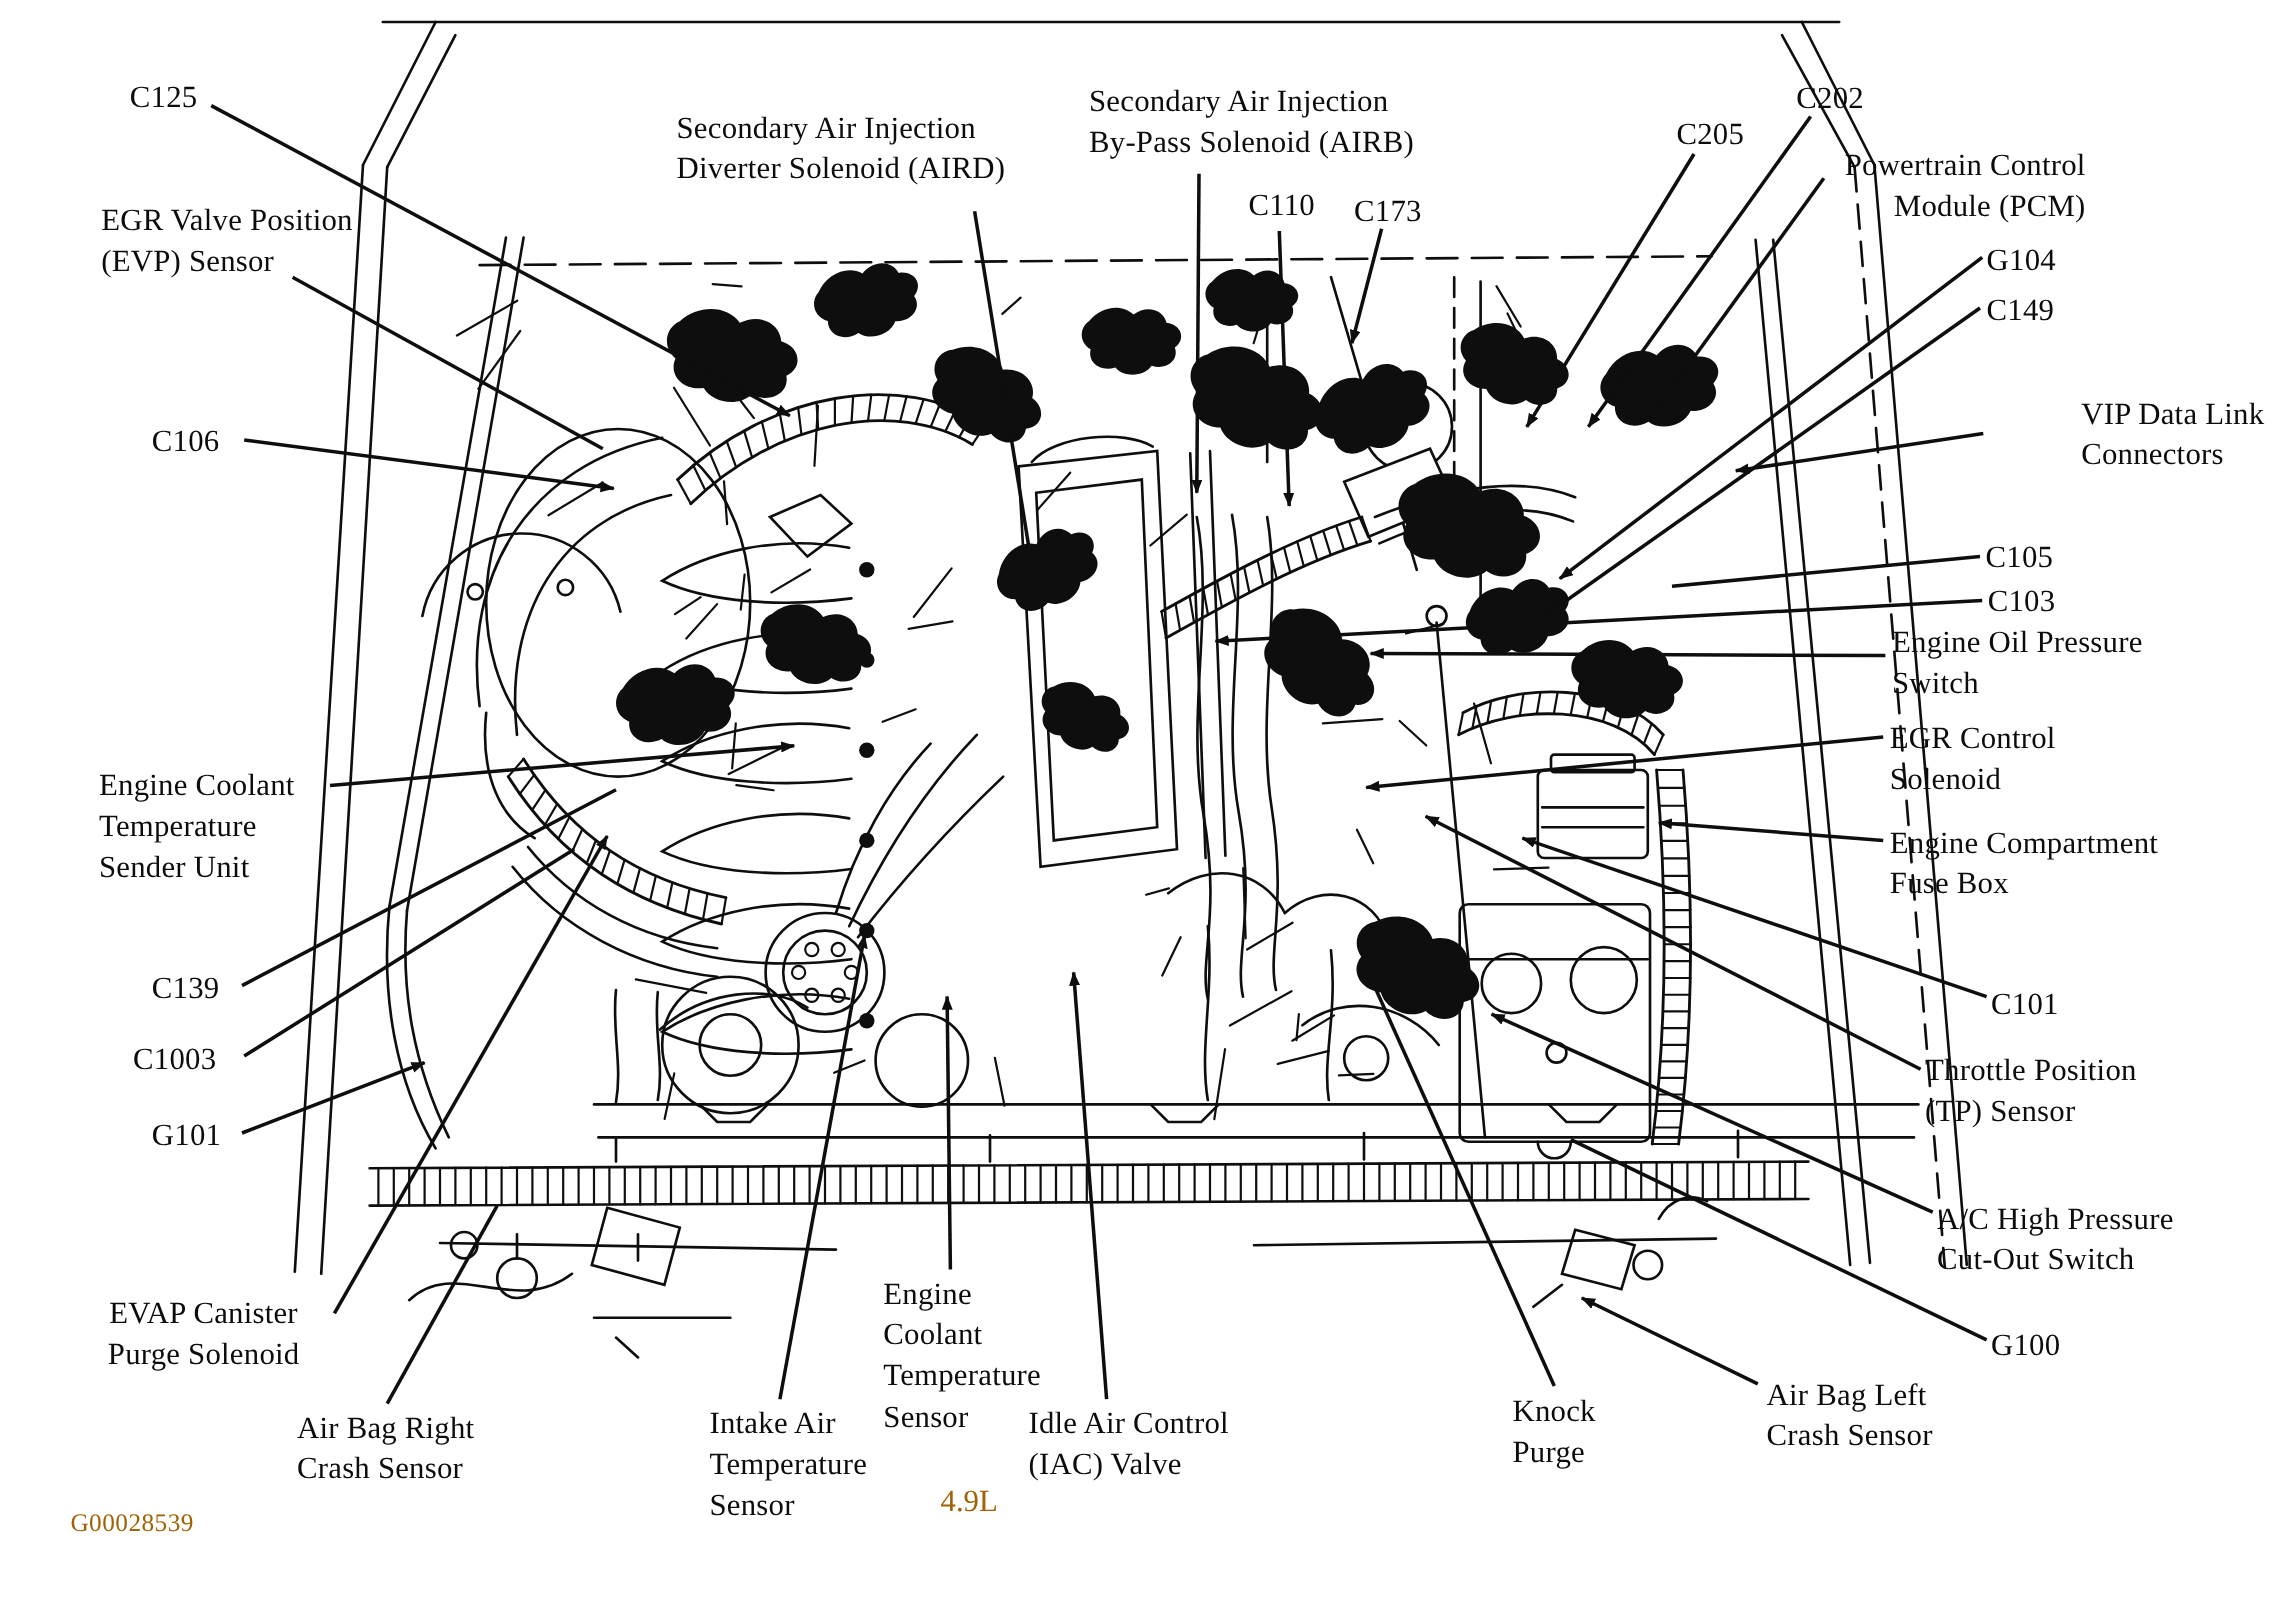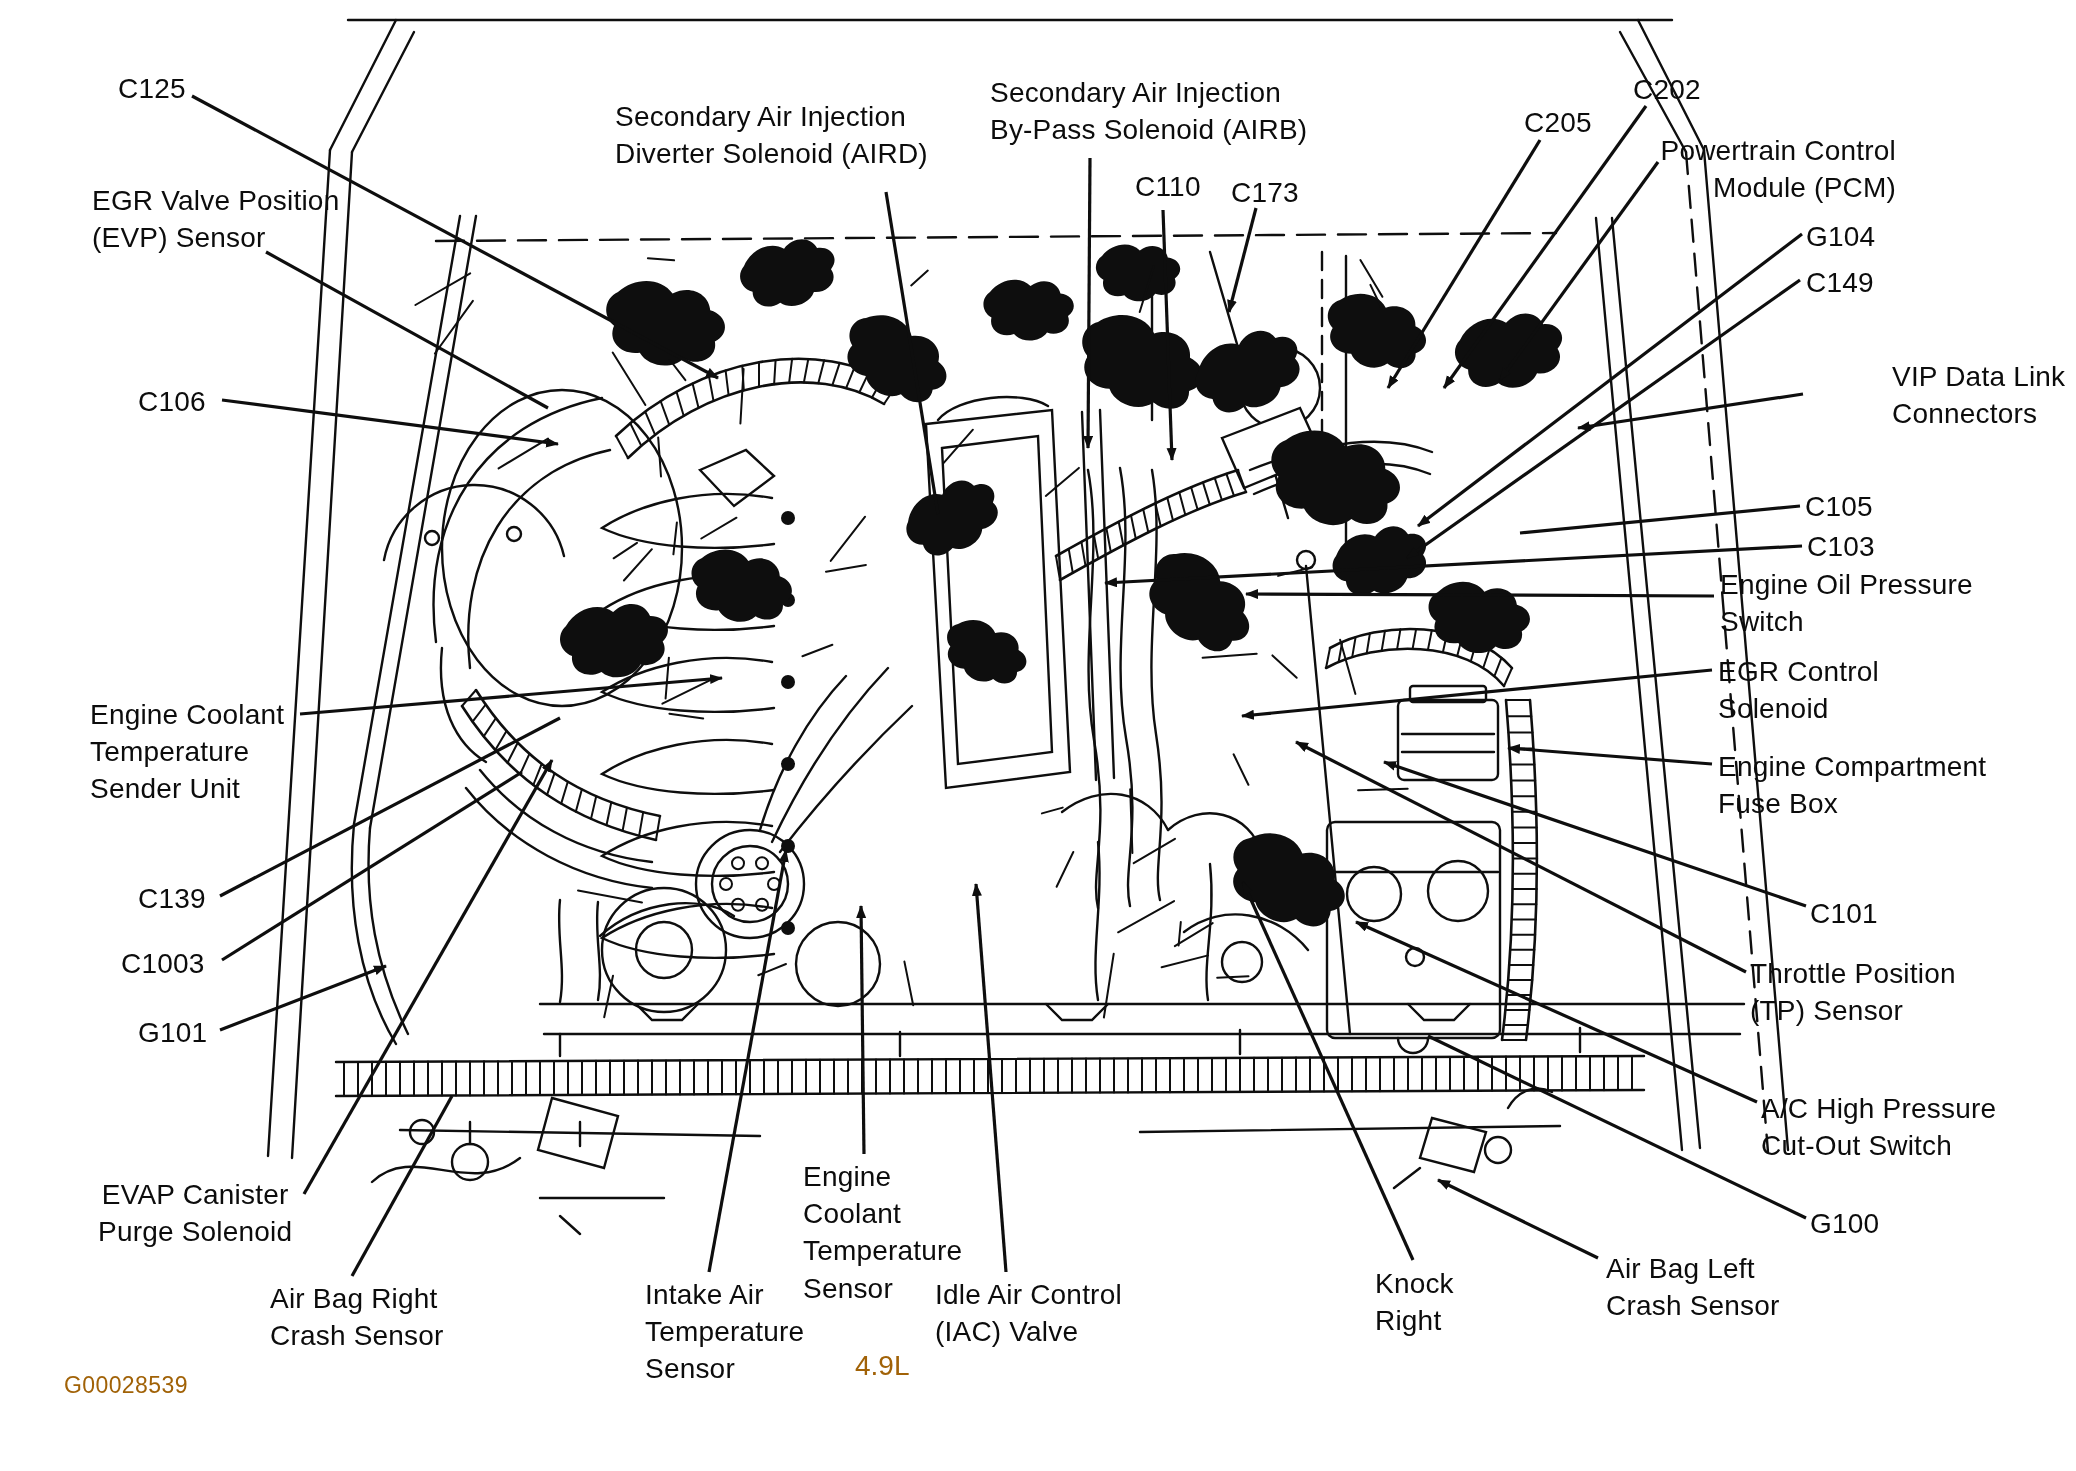--- a/index.html
+++ b/index.html
@@ -1,21 +1,21 @@
 <!DOCTYPE html>
 <html><head>
 <meta charset="utf-8">
 <style>
   html,body{margin:0;padding:0;background:#ffffff;}
   #stage{
     position:relative;
     width:2076px;height:1471px;
     background:#ffffff;
     overflow:hidden;
-    font-family:Liberation Sans, sans-serif;
+    font-family:Liberation Serif, serif;
   }
   #art{position:absolute;left:0;top:0;width:2076px;height:1471px;}
   .callout{
     position:absolute;
     color:#0c0c0c;
     font-size:28px;
     line-height:1.33;
     letter-spacing:.2px;
     white-space:pre-line;
   }
@@ -492,21 +492,21 @@
 Fuse Box</div>
       <div class="callout" style="left: 1810px; top: 895px;">C101</div>
       <div class="callout" style="left: 1750px; top: 955px;">Throttle Position
 (TP) Sensor</div>
       <div class="callout" style="left: 1761px; top: 1090px;">A/C High Pressure
 Cut-Out Switch</div>
       <div class="callout" style="left: 1810px; top: 1205px;">G100</div>
       <div class="callout" style="left: 1606px; top: 1250px;">Air Bag Left
 Crash Sensor</div>
       <div class="callout" style="left: 1375px; top: 1265px;">Knock
-Right</div>
+Purge</div>
       <div class="callout" style="left: 935px; top: 1276px;">Idle Air Control
 (IAC) Valve</div>
       <div class="callout" style="left: 803px; top: 1158px;">Engine
 Coolant
 Temperature
 Sensor</div>
       <div class="callout" style="left: 645px; top: 1276px;">Intake Air
 Temperature
 Sensor</div>
       <div class="callout" style="left: 270px; top: 1280px;">Air Bag Right

